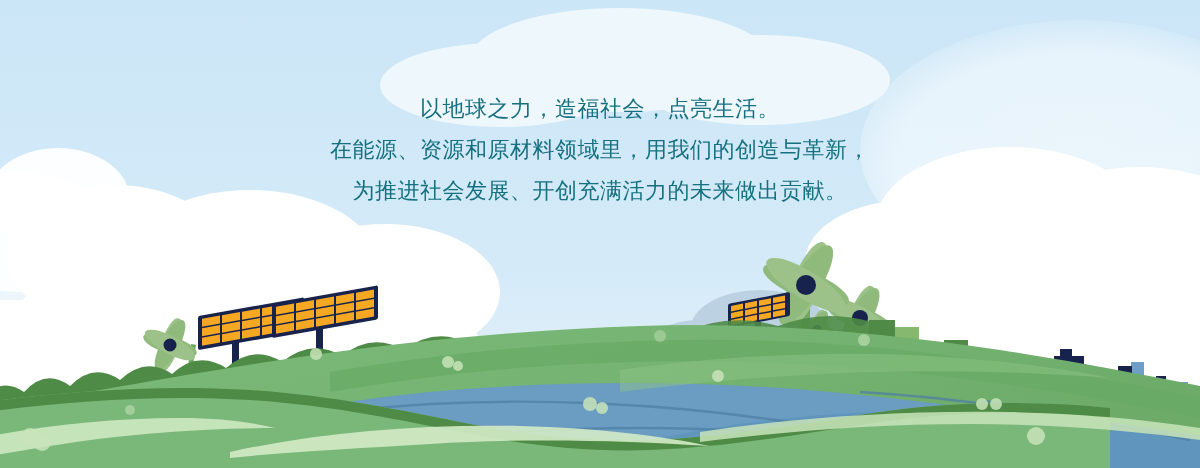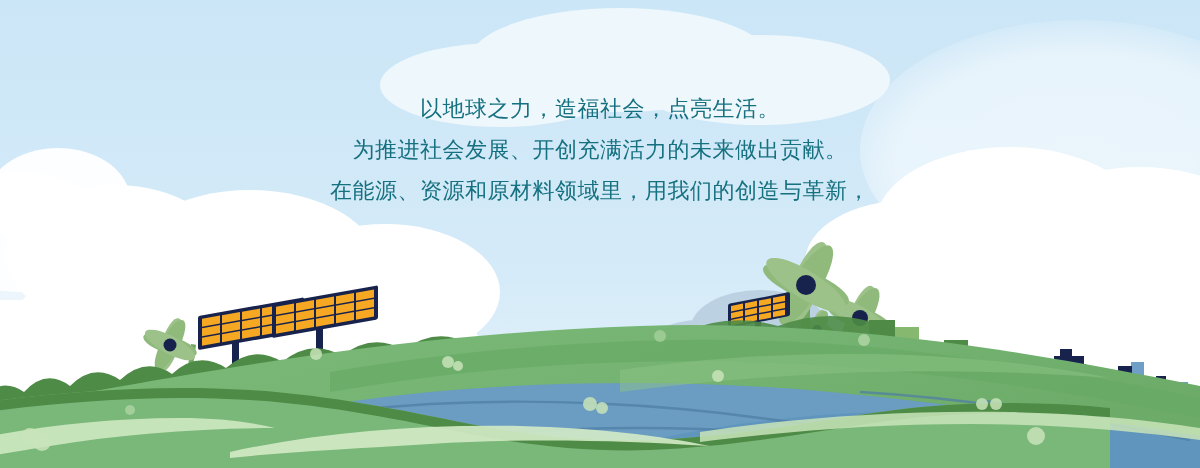--- a/index.html
+++ b/index.html
@@ -341,17 +341,17 @@
         <circle cx="130" cy="410" r="5" opacity="0.6"></circle>
         <circle cx="864" cy="340" r="6" opacity="0.7"></circle>
         <circle cx="660" cy="336" r="6" opacity="0.55"></circle>
       </g>
 
     </g>
   </svg>
 
   <div id="tagline">
     <span class="line">以地球之力，造福社会，点亮生活。</span>
+    <span class="line">在能源、资源和原材料领域里，用我们的创造与革新，</span>
     <span class="line">为推进社会发展、开创充满活力的未来做出贡献。</span>
-    <span class="line">在能源、资源和原材料领域里，用我们的创造与革新，</span>
   </div>
 
 </div>
 
 </body></html>

